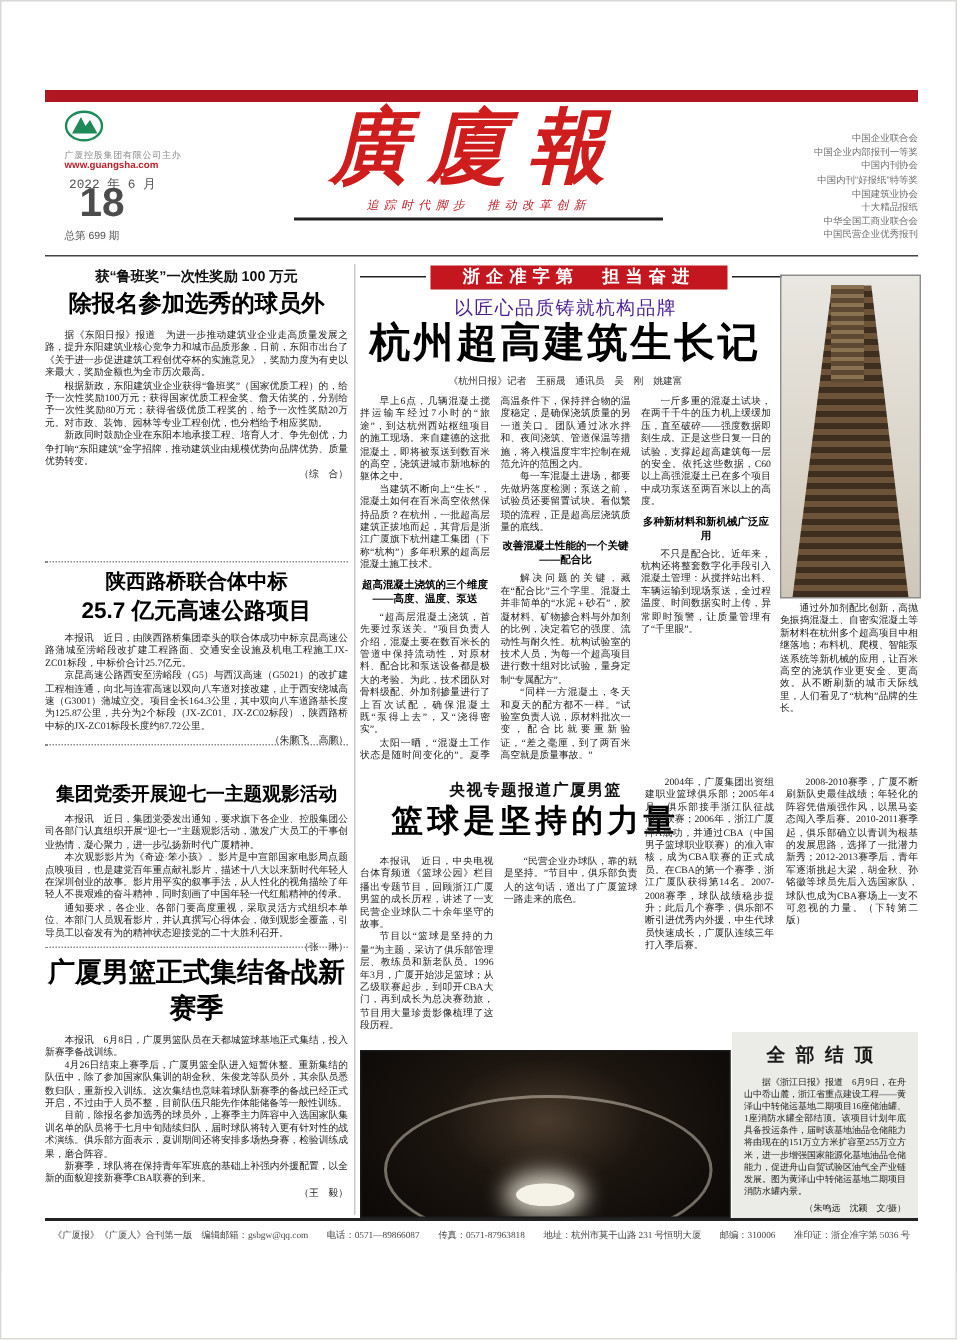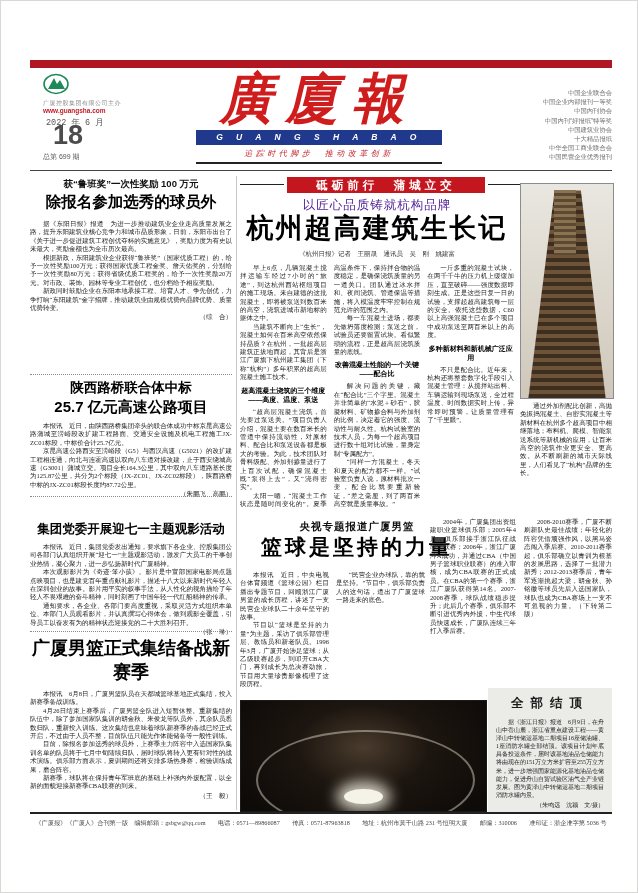--- a/index.html
+++ b/index.html
@@ -101,41 +101,40 @@
     </svg>
   </div>
   <div class="abs pub">广厦控股集团有限公司主办</div>
   <div class="abs web">www.guangsha.com</div>
   <div class="abs dateline">2022 年 6 月</div>
   <div class="abs day">18</div>
   <div class="abs issue">总第 699 期</div>
 
   <div class="abs masthead">
     <div class="masthead-title">廣廈報</div>
-    <div class="bluebar">G U A N G S H A B A O</div>
     <div class="slogan">追踪时代脚步　推动改革创新</div>
     <div class="masthead-rule"></div>
   </div>
 
   <div class="abs honors">
     <div>中国企业联合会</div>
     <div>中国企业内部报刊一等奖</div>
     <div>中国内刊协会</div>
     <div>中国内刊“好报纸”特等奖</div>
     <div>中国建筑业协会</div>
     <div>十大精品报纸</div>
     <div>中华全国工商业联合会</div>
     <div>中国民营企业优秀报刊</div>
   </div>
 
   <div class="abs header-rule"></div>
   <div class="abs vrule"></div>
 
   <div class="abs banner-line-l"></div>
-  <div class="abs banner">砥砺前行　蒲城立交</div>
+  <div class="abs banner">浙企准字第　担当奋进</div>
   <div class="abs banner-line-r"></div>
 
   <div class="abs lart" style="top:178px;">
     <div class="kick">获“鲁班奖”一次性奖励 100 万元</div>
     <div class="hl" style="font-size:15.5px;margin-top:1px;">除报名参加选秀的球员外</div>
     <div class="smallbody" style="margin-top:7px;">
       <p>据《东阳日报》报道　为进一步推动建筑业企业走高质量发展之路，提升东阳建筑业核心竞争力和城市品质形象，日前，东阳市出台了《关于进一步促进建筑工程创优夺杯的实施意见》，奖励力度为有史以来最大，奖励金额也为全市历次最高。</p>
       <p>根据新政，东阳建筑业企业获得“鲁班奖”（国家优质工程）的，给予一次性奖励100万元；获得国家优质工程金奖、詹天佑奖的，分别给予一次性奖励80万元；获得省级优质工程奖的，给予一次性奖励20万元。对市政、装饰、园林等专业工程创优，也分档给予相应奖励。</p>
       <p>新政同时鼓励企业在东阳本地承接工程、培育人才、争先创优，力争打响“东阳建筑”金字招牌，推动建筑业由规模优势向品牌优势、质量优势转变。</p>
       <div class="credit">（综　合）</div>

